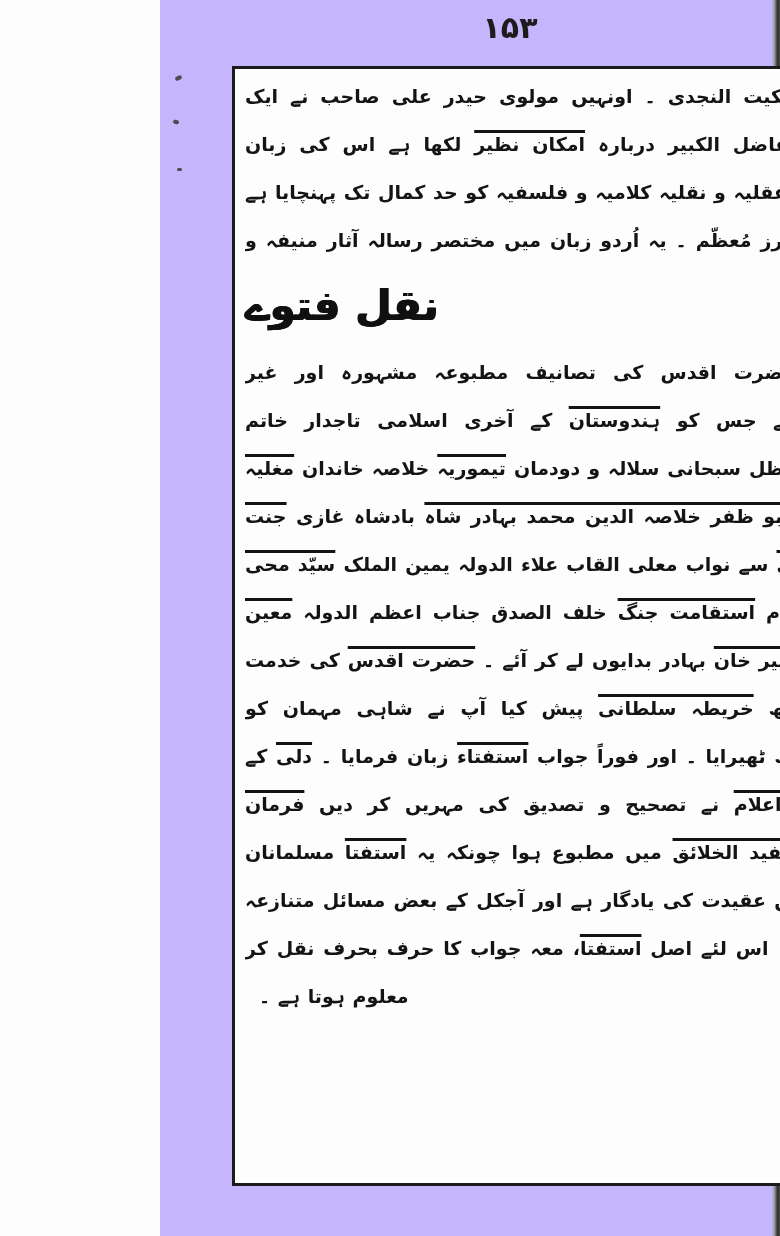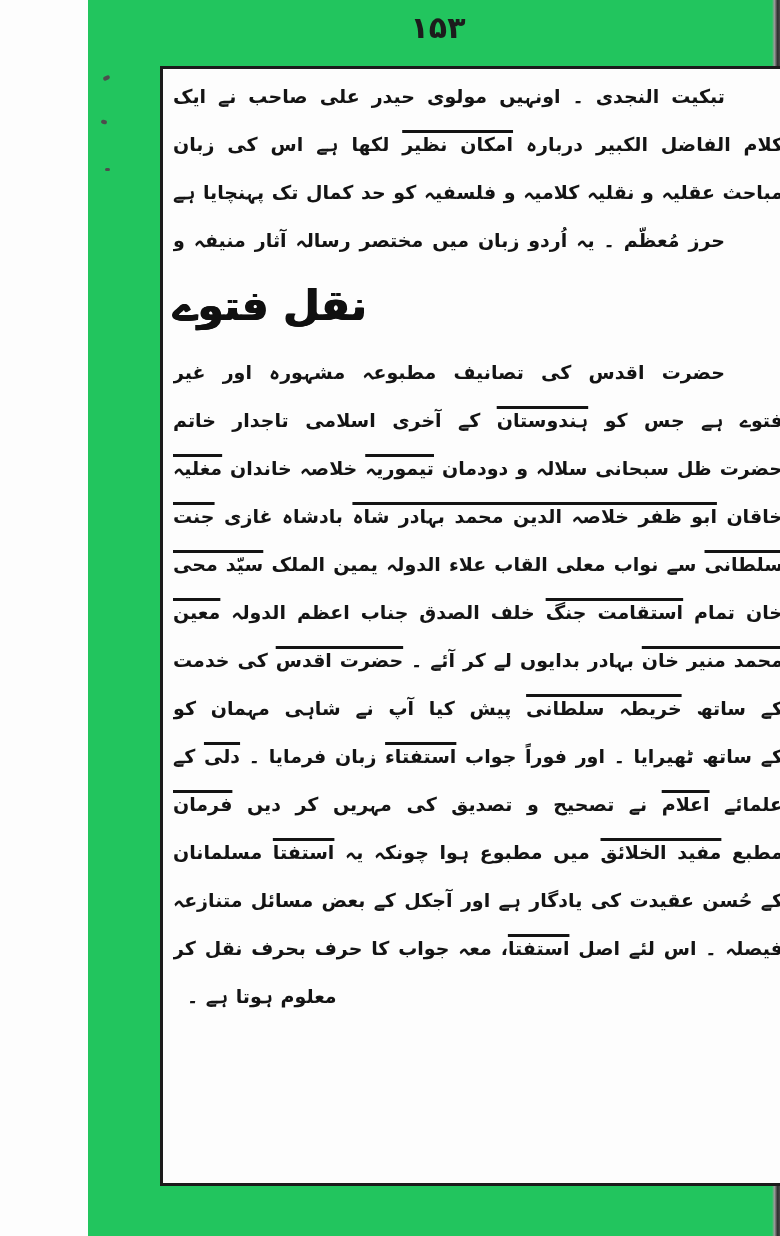--- a/index.html
+++ b/index.html
@@ -1,21 +1,21 @@
 <!DOCTYPE html>
 <html lang="ur" dir="rtl"><head>
 <meta charset="utf-8">
 <style>
   html,body{margin:0;padding:0;}
   body{
     width:780px;height:1236px;overflow:hidden;
     background:#fdfdfd;
     font-family:"DejaVu Sans",sans-serif;
   }
-  .sheet{position:relative;width:692px;height:1236px;background:#22c55e;}
+  .sheet{position:relative;width:620px;height:1236px;background:#c4b5fd;}
 
   
   .edge-strip{
     position:absolute;top:0;right:0;width:8px;height:100%;
     background:linear-gradient(to right,rgba(253,253,253,0),#9a9a9a 30%,#2f2f2f 70%,#4a4a4a);
   }
 
   .page-number{
     position:absolute;top:10px;left:0;width:700px;text-align:center;
     font-size:30px;font-weight:700;color:#1c1c1c;letter-spacing:3px;

